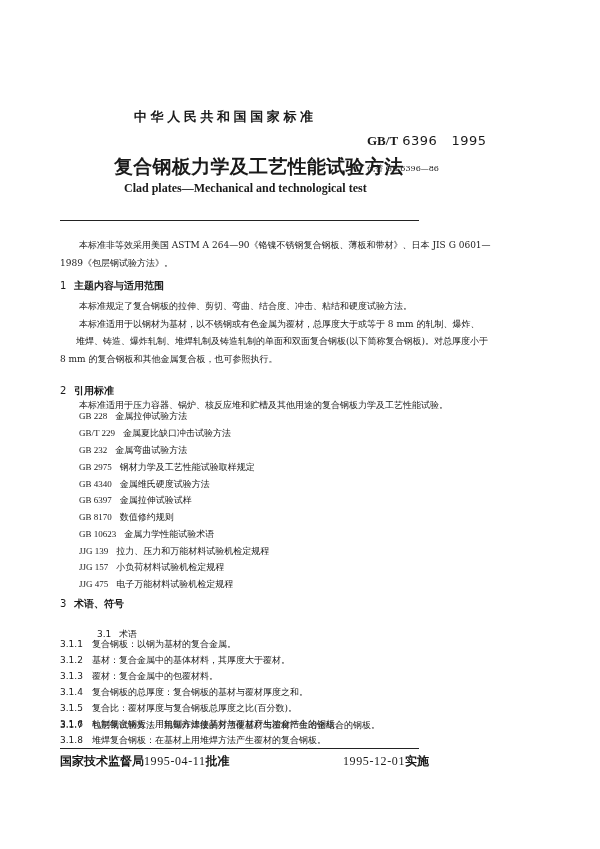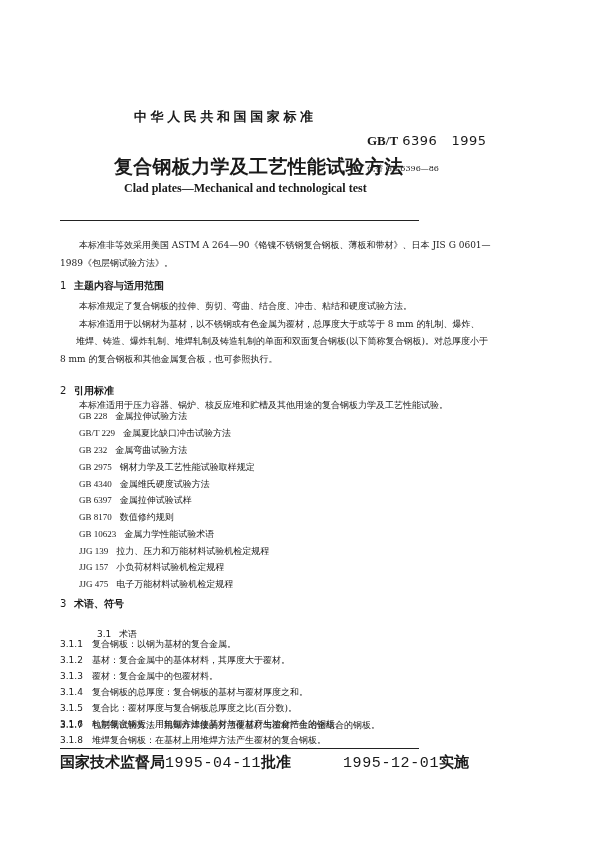--- a/index.html
+++ b/index.html
@@ -63,22 +63,22 @@
       font-weight: bold; font-size: 10px;
     }
     .heading .secnum { display: inline-block; width: 14px; font-weight: normal; }
 
     .ref-row .code { display: inline-block; margin-right: 8px; font-family: "Liberation Serif", serif; }
     .term-row .tnum {
       display: inline-block; min-width: 32px;
       font-family: "DejaVu Sans", "Liberation Sans", sans-serif; font-size: 9px;
     }
     .footer-left, .footer-right {
-      font-family: Liberation Mono, monospace;
-      font-weight: bold; font-size: 15px;
+      font-family: Liberation Serif, serif;
+      font-weight: bold; font-size: 12px;
     }
     .footer-left .date, .footer-right .date { font-weight: normal; letter-spacing: 0.6px; }
   </style>
 </head>
 <body>
 
 <div class="abs national-std">中华人民共和国国家标准</div>
 
 <div class="abs std-code">
   <span class="prefix">GB/T</span>

